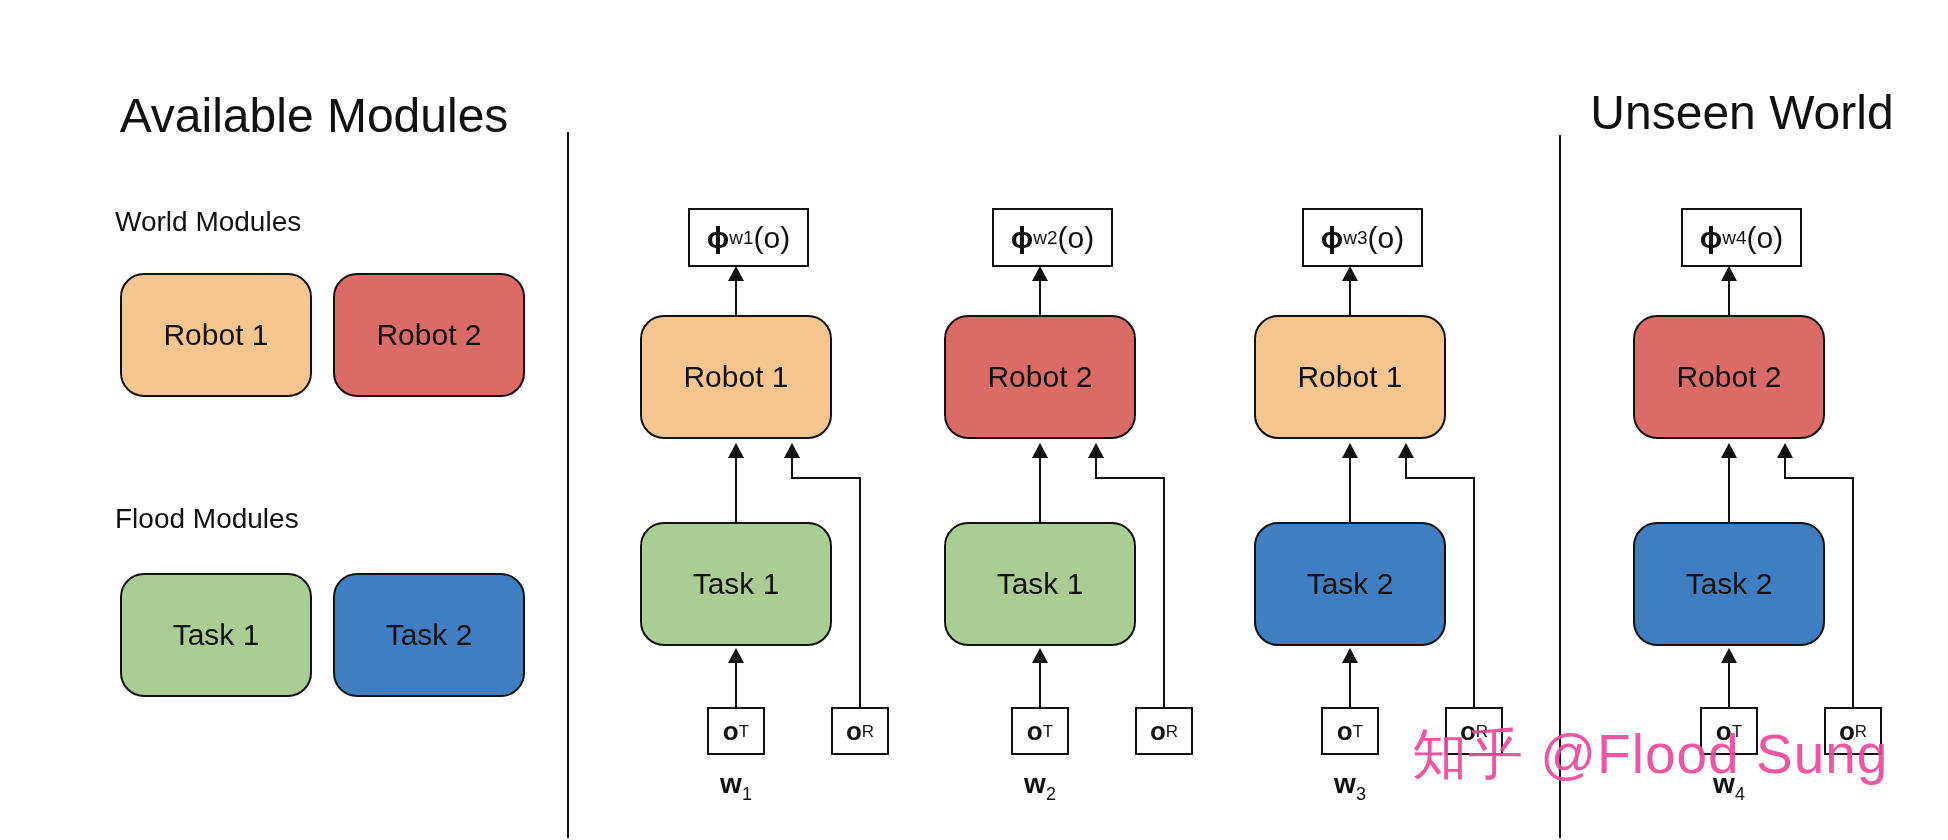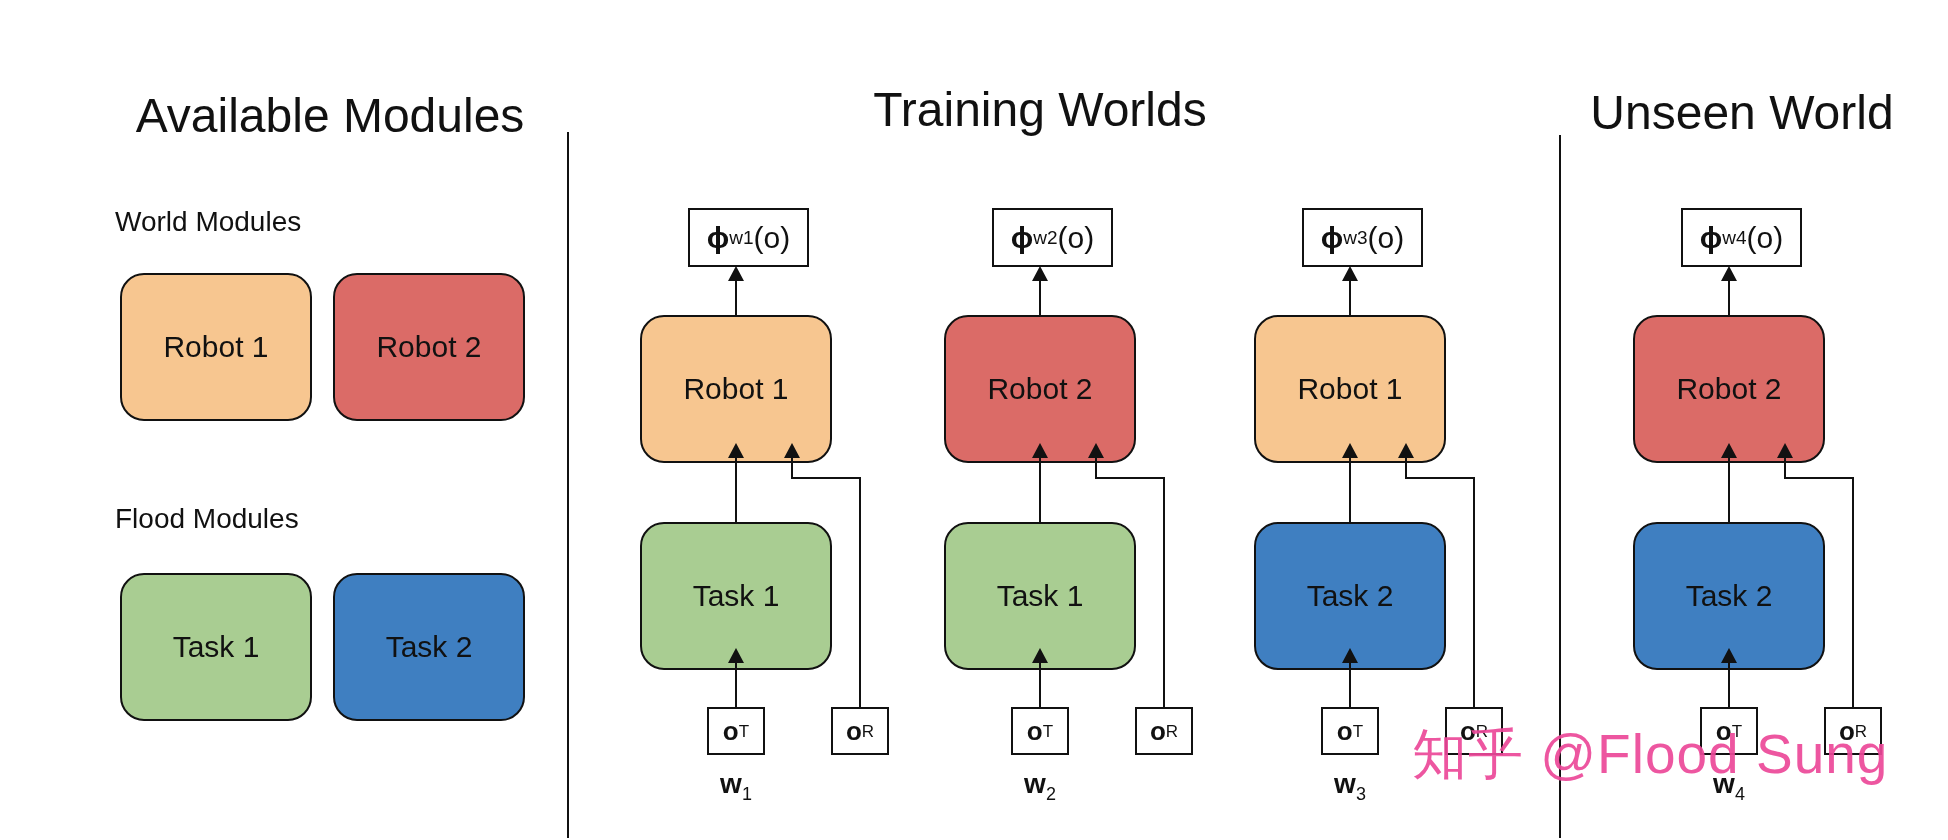--- a/index.html
+++ b/index.html
@@ -6,21 +6,21 @@
   #canvas{
     position:relative;width:1948px;height:840px;background:#ffffff;
     font-family:"Liberation Sans", sans-serif;color:#111;overflow:hidden;
   }
   .section-title{
     position:absolute;width:520px;text-align:center;
     font-size:48px;color:#111;white-space:nowrap;
   }
   .group-label{position:absolute;font-size:28px;color:#111;}
   .module-box{
-    position:absolute;width:192px;height:148px;border:2px solid #111;
+    position:absolute;width:192px;height:124px;border:2px solid #111;
     border-radius:24px;display:flex;align-items:center;justify-content:center;
     font-size:30px;box-sizing:border-box;
   }
   .divider{position:absolute;width:2px;background:#111;}
   
   .world-col{position:absolute;top:0;width:260px;height:840px;}
   .phi-box{
     position:absolute;left:82px;top:208px;width:121px;height:59px;
     border:2px solid #111;background:#fff;box-sizing:border-box;
     display:flex;align-items:center;justify-content:center;
@@ -63,21 +63,21 @@
   .watermark{
     position:absolute;left:1396px;top:718px;font-size:55px;
     white-space:nowrap;z-index:10;letter-spacing:1px;opacity:0.92;
   }
 </style>
 </head>
 <body>
 
 <div id="canvas">
 
-  <div class="section-title" style="left:70px;top:88px">Available Modules</div>
+  <div class="section-title" style="left:54px;top:88px">Available Modules</div>
 
   <div class="group-label" style="left:115px;top:206px">World Modules</div>
 
   <div class="module-box" style="left: 120px; top: 273px; background-color: rgb(247, 198, 144);">
     <span>Robot 1</span>
   </div>
   <div class="module-box" style="left: 333px; top: 273px; background-color: rgb(219, 107, 103);">
     <span>Robot 2</span>
   </div>
 
@@ -86,21 +86,20 @@
   <div class="module-box" style="left: 120px; top: 573px; background-color: rgb(169, 205, 146);">
     <span>Task 1</span>
   </div>
   <div class="module-box" style="left: 333px; top: 573px; background-color: rgb(63, 127, 193);">
     <span>Task 2</span>
   </div>
 
   <div class="divider" style="left:567px;top:132px;height:706px"></div>
   <div class="divider" style="left:1559px;top:135px;height:703px"></div>
 
-  <div class="section-title" style="left:780px;top:82px">Training Worlds</div>
 
   <div class="world-col" style="left:606px">
     <div class="phi-box">
       <span class="phi-sym">ϕ</span>
         <sub>w1</sub>
         <span>(o)</span>
     </div>
     <div class="vline a1-line"></div>
     <div class="arrow-head a1-head"></div>
     <div class="module-box robot-box" style="background-color: rgb(247, 198, 144);">

